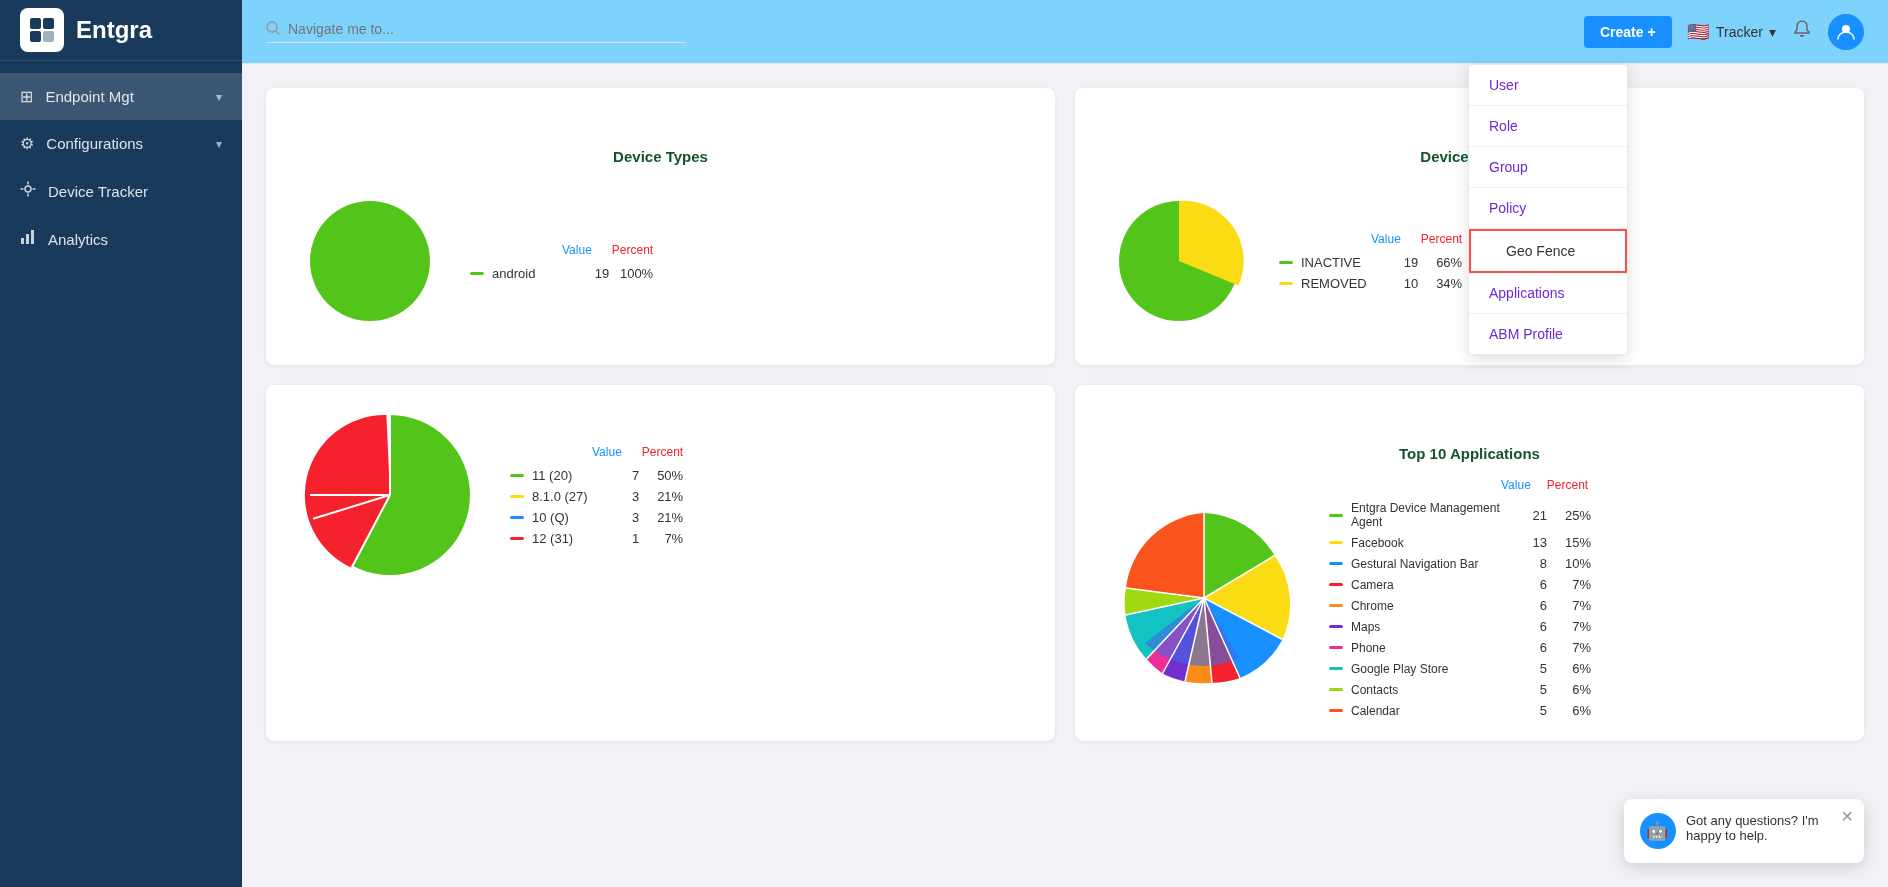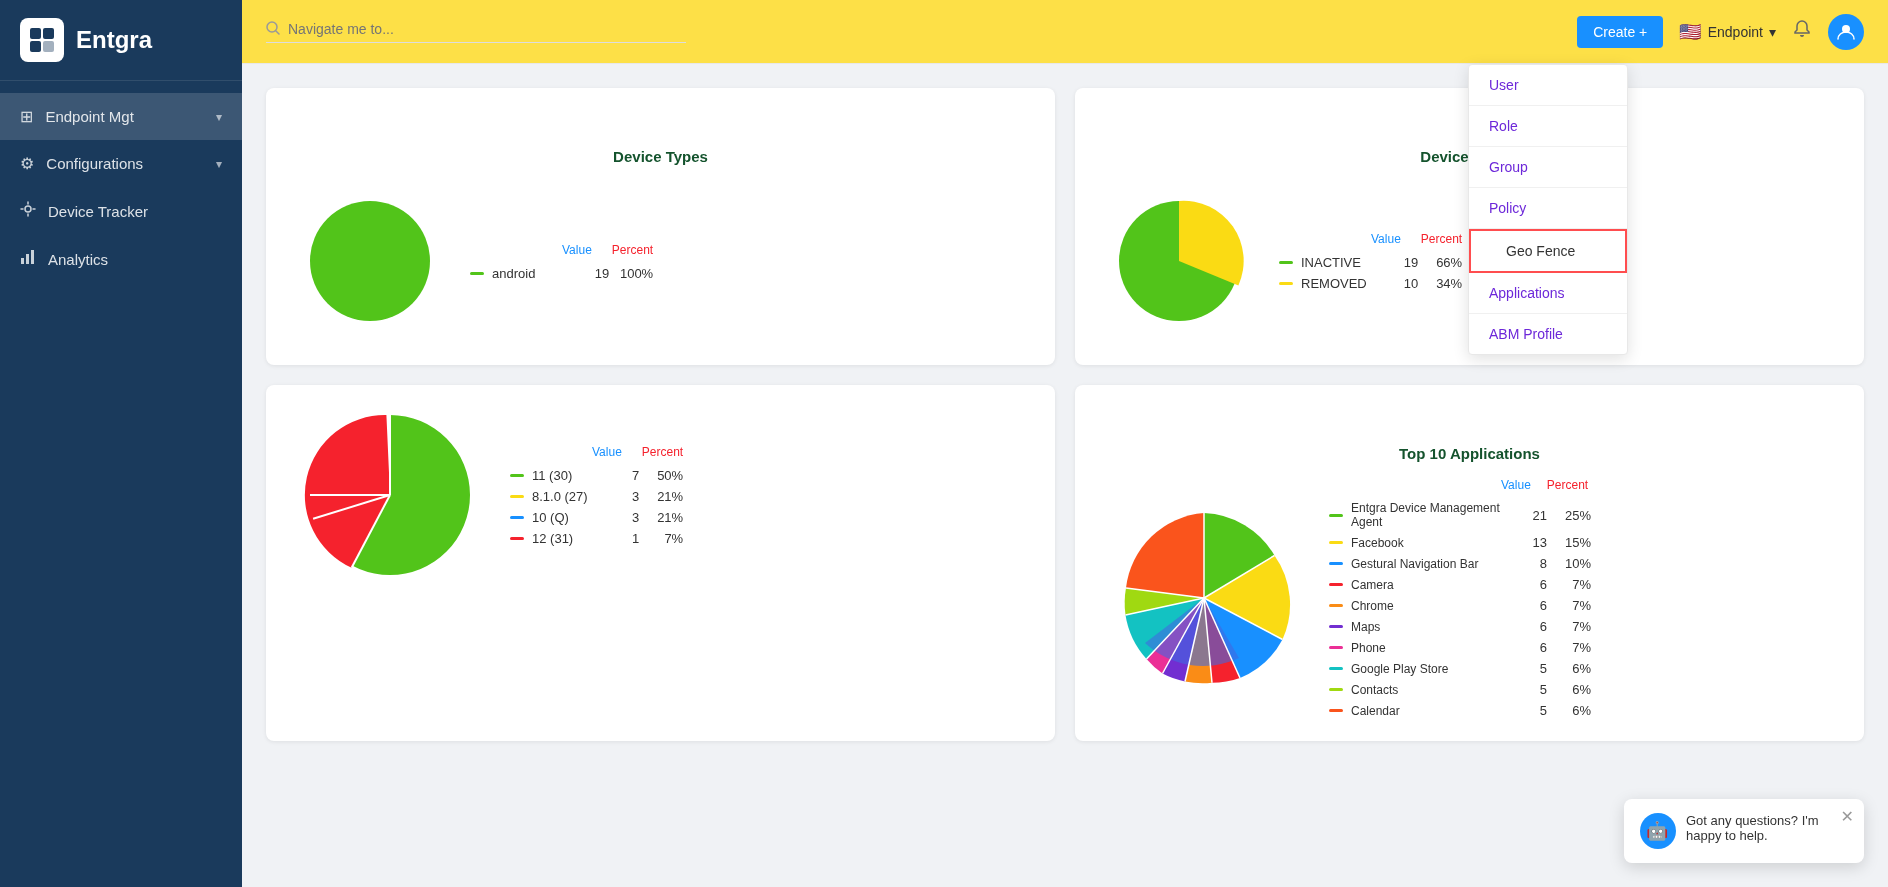--- a/index.html
+++ b/index.html
@@ -11,21 +11,21 @@
       background: #1a3a5c;
       color: white;
       display: flex;
       flex-direction: column;
       flex-shrink: 0;
       height: 887px;
     }
     .sidebar-logo {
       display: flex;
       align-items: center;
-      padding: 18px 20px;
+      padding: 8px 20px;
       gap: 12px;
       border-bottom: 1px solid rgba(255,255,255,0.1);
     }
     .logo-icon {
       width: 44px; height: 44px;
       background: white;
       border-radius: 8px;
       display: flex; align-items: center; justify-content: center;
       color: #1a3a5c;
       font-size: 22px;
@@ -54,21 +54,21 @@
     .main {
       flex: 1;
       display: flex;
       flex-direction: column;
       overflow: hidden;
       position: relative;
     }
 
     
     .header {
-      background: #fde047;
+      background: #7dd3fc;
       border-bottom: 1px solid #e8e8e8;
       display: flex;
       align-items: center;
       padding: 0 24px;
       height: 64px;
       gap: 16px;
       flex-shrink: 0;
       z-index: 10;
     }
     .search-container {
@@ -92,21 +92,21 @@
       display: flex; align-items: center; gap: 16px; margin-left: auto;
     }
     .create-btn {
       background: #1890ff;
       color: white;
       border: none;
       border-radius: 4px;
       padding: 8px 16px;
       font-size: 14px;
       cursor: pointer;
-      display: flex; align-items: center; gap: 6px;
+      display: flex; align-items: center; gap: 6px; font-weight: bold;
     }
     .lang-selector {
       display: flex; align-items: center; gap: 6px;
       cursor: pointer; font-size: 14px; color: #333;
     }
     .flag { font-size: 18px; }
     .bell-icon { font-size: 18px; color: #666; cursor: pointer; }
     .user-avatar {
       width: 36px; height: 36px;
       background: #1890ff;
@@ -271,21 +271,21 @@
             <circle cx="6" cy="6" r="5" stroke="#999" stroke-width="1.5"></circle>
             <path d="M10 10l3 3" stroke="#999" stroke-width="1.5" stroke-linecap="round"></path>
           </svg>
       </span>
       <input class="search-input" type="text" placeholder="Navigate me to..." style="">
     </div>
     <div class="header-right">
       <button class="create-btn">Create +</button>
       <div class="lang-selector">
         <span class="flag">🇺🇸</span>
-        <span>Endpoint</span>
+        <span>Tracker</span>
         <span>▾</span>
       </div>
       <span class="bell-icon">
         <svg width="20" height="20" viewBox="0 0 20 20" fill="none">
             <path d="M10 2C7.24 2 5 4.24 5 7v4l-2 2v1h14v-1l-2-2V7c0-2.76-2.24-5-5-5z" stroke="#666" stroke-width="1.5"></path>
             <path d="M10 18c1.1 0 2-.9 2-2H8c0 1.1.9 2 2 2z" fill="#666"></path>
           </svg>
       </span>
       <div class="user-avatar">
         <svg width="20" height="20" viewBox="0 0 20 20" fill="none">
@@ -385,21 +385,21 @@
           </svg>
         </div>
         <div class="legend-table">
           <div class="legend-header">
             <span style="width:70px"></span>
             <span class="lh-value" style="color:#1890ff">Value</span>
             <span style="margin-left:8px;color:#f5222d">Percent</span>
           </div>
           <div class="legend-row">
             <div class="legend-dot" style="background:#52c41a"></div>
-            <span class="legend-name">11 (30)</span>
+            <span class="legend-name">11 (20)</span>
             <span class="legend-value">7</span>
             <span class="legend-percent">50%</span>
           </div>
           <div class="legend-row">
             <div class="legend-dot" style="background:#fadb14"></div>
             <span class="legend-name">8.1.0 (27)</span>
             <span class="legend-value">3</span>
             <span class="legend-percent">21%</span>
           </div>
           <div class="legend-row">

